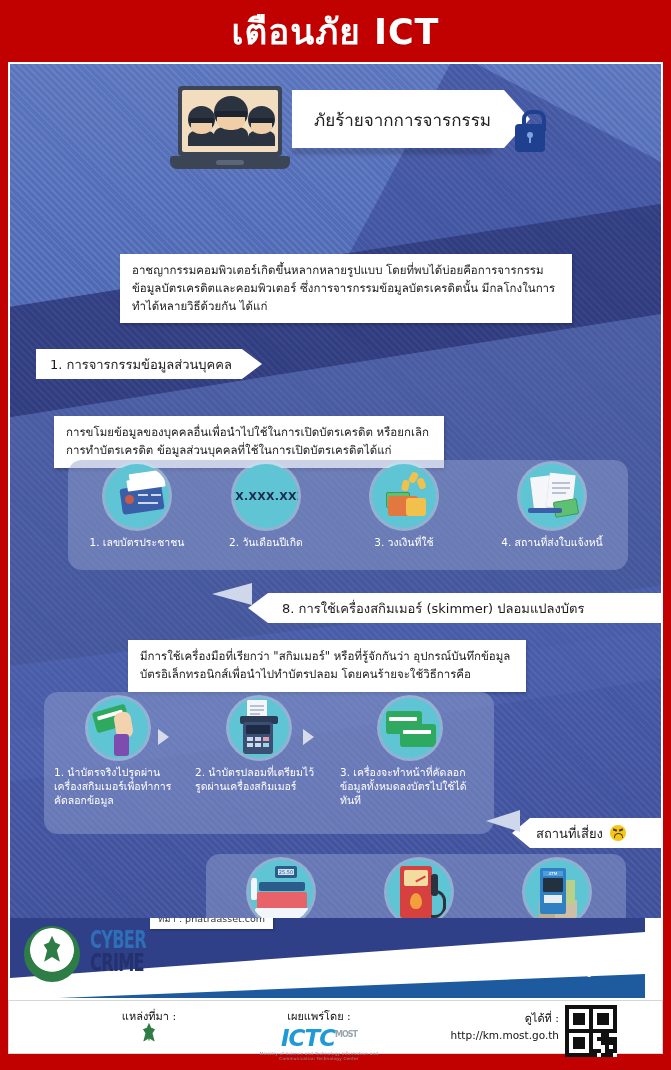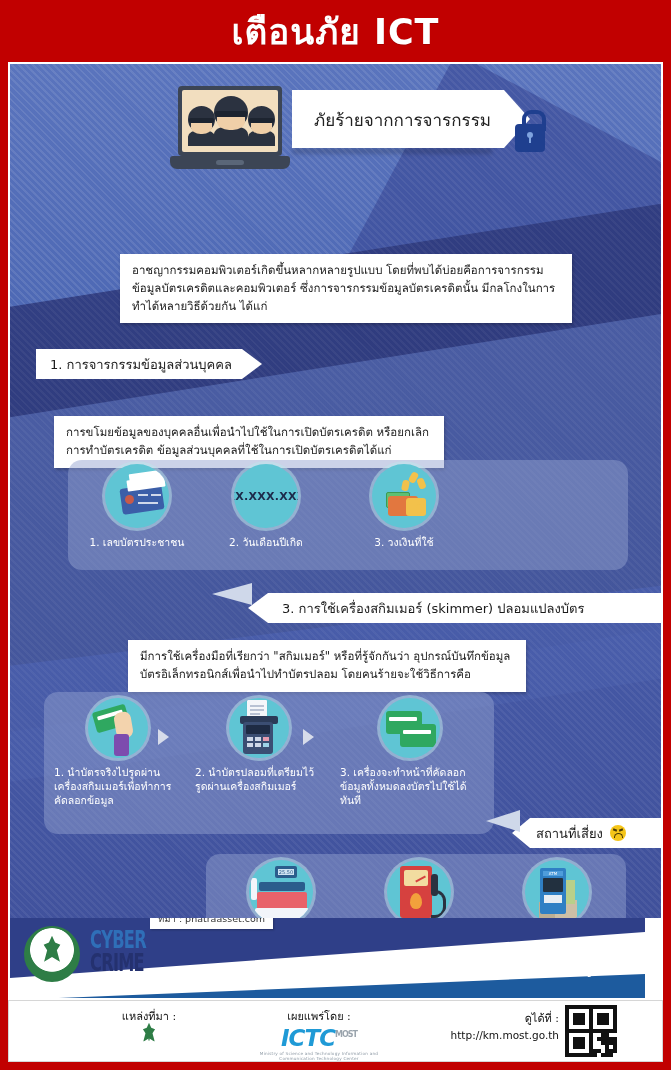--- a/index.html
+++ b/index.html
@@ -213,21 +213,21 @@
     font-family:"DejaVu Sans Condensed","Liberation Sans Narrow","Liberation Sans",sans-serif;
     transform:scaleX(.72);transform-origin:left center;}
   .source-box{
     position:absolute;left:140px;top:-10px;background:#fff;color:#333;font-size:9.5px;
     padding:3px 8px;box-shadow:1px 1px 2px rgba(0,0,0,.25);
   }
   .site{position:absolute;right:14px;top:44px;color:#ffffff;font-size:13px;font-weight:bold;}
 
   
   .bottom{
-    position:absolute;left:8px;top:1000px;width:655px;height:62px;background:#fff;
+    position:absolute;left:8px;top:1000px;width:655px;height:54px;background:#fff;
     border:1px solid #d6d6d6;box-sizing:border-box;
   }
   .bcol{position:absolute;text-align:center;font-size:11px;color:#111;}
   .bcol .lab{display:block;margin-bottom:2px;}
   .seal-sm{
     width:40px;height:40px;border-radius:50%;margin:0 auto;
     background:radial-gradient(circle at 50% 42%,#ffffff 0 54%,#2e7d46 56% 100%);
     border:1.5px solid #2e7d46;box-sizing:border-box;position:relative;
   }
   .seal-sm .emblem{
@@ -336,23 +336,35 @@
         <span style="position:absolute;left:16px;top:32px;width:30px;height:20px;background:#e2773f;border-radius:3px;"></span>
         <span style="position:absolute;left:34px;top:34px;width:20px;height:18px;background:#f2c14b;border-radius:3px;"></span>
         <span class="coin" style="left:44px;top:40px;width:9px;height:9px;"></span>
         <span class="coin" style="left:38px;top:8px;width:7px;height:11px;transform:rotate(30deg);border-radius:3px;"></span>
         <span class="coin" style="left:46px;top:14px;width:7px;height:11px;transform:rotate(-22deg);border-radius:3px;"></span>
         <span class="coin" style="left:30px;top:16px;width:7px;height:11px;transform:rotate(12deg);border-radius:3px;"></span>
       </div>
       <div class="cap">3.  วงเงินที่ใช้</div>
     </div>
 
+    <div class="item" style="left:482px;top:400px;width:120px;">
+      <div class="circ">
+        <span class="paper" style="left:12px;top:12px;width:26px;height:34px;transform:rotate(-7deg);"></span>
+        <span class="paper" style="left:28px;top:10px;width:26px;height:34px;transform:rotate(6deg);"></span>
+        <span class="line-g" style="left:32px;top:18px;width:18px;"></span>
+        <span class="line-g" style="left:32px;top:23px;width:18px;"></span>
+        <span class="line-g" style="left:32px;top:28px;width:14px;"></span>
+        <span class="money" style="left:34px;top:36px;width:22px;height:14px;transform:rotate(-10deg);"></span>
+        <span style="position:absolute;left:8px;top:44px;width:34px;height:5px;background:#3b5ea8;border-radius:2px;"></span>
+      </div>
+      <div class="cap">4.  สถานที่ส่งใบแจ้งหนี้</div>
+    </div>
 
     <div class="banner right">
-      <span>3. การใช้เครื่องสกิมเมอร์ (skimmer) ปลอมแปลงบัตร</span>
+      <span>8. การใช้เครื่องสกิมเมอร์ (skimmer) ปลอมแปลงบัตร</span>
     </div>
     <div class="banner-tail-holder">
       <span class="tail" style="position:absolute;left:202px;top:519px;width:40px;height:22px;background:#cfd8ea;clip-path:polygon(40px 0,40px 22px,0 11px);"></span>
     </div>
     <div class="callout sec2-desc">มีการใช้เครื่องมือที่เรียกว่า "สกิมเมอร์" หรือที่รู้จักกันว่า อุปกรณ์บันทึกข้อมูลบัตรอิเล็กทรอนิกส์เพื่อนำไปทำบัตรปลอม โดยคนร้ายจะใช้วิธีการคือ</div>
 
     <div class="panel p2"></div>
 
     <div class="item" style="left:44px;top:634px;width:128px;">
       <div class="circ sm">

